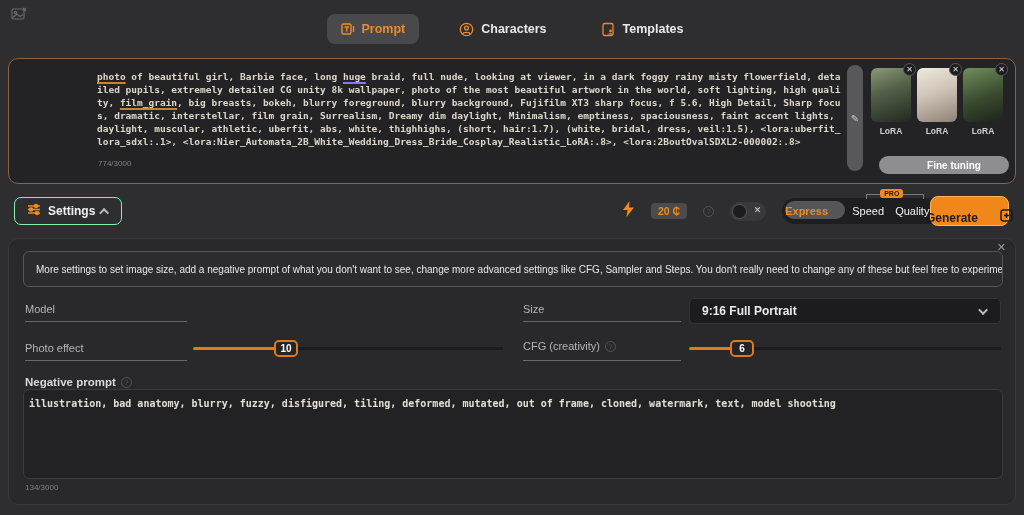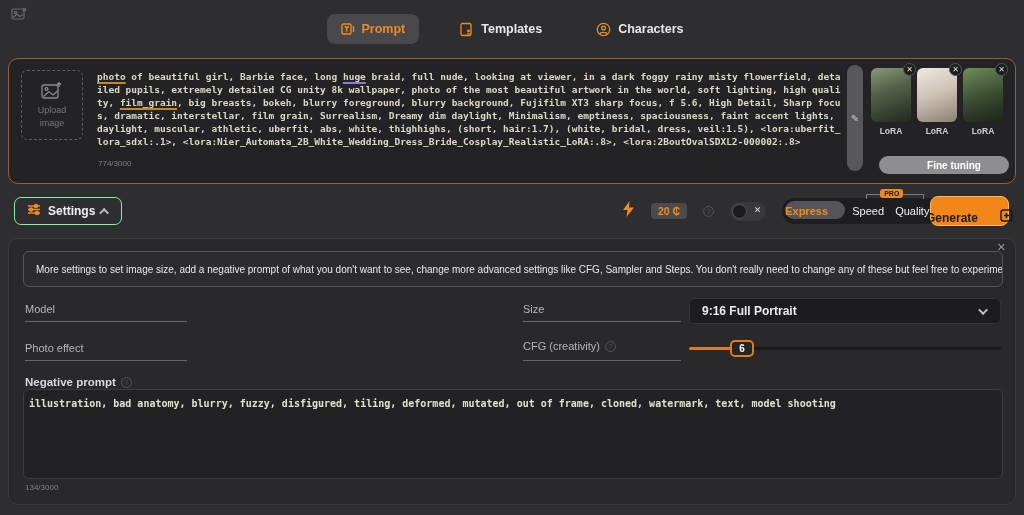--- a/index.html
+++ b/index.html
@@ -150,52 +150,40 @@
         <rect x="1" y="2" width="9" height="10" rx="1.5"></rect>
         <path d="M3.5 5 H8 M5.75 5 V9.5"></path>
         <path d="M12.5 4 V10"></path>
       </svg>
     </span>
     <span>Prompt</span>
   </div>
   <div class="tab">
     <span>
       <svg width="15" height="15" viewBox="0 0 15 15" fill="none" stroke="#ed8b23" stroke-width="1.3">
+        <circle cx="7.5" cy="7.5" r="6.2"></circle>
+        <circle cx="7.5" cy="6" r="1.9"></circle>
+        <path d="M3.8 12.2 C4.5 9.8 10.5 9.8 11.2 12.2"></path>
+      </svg>
+    </span>
+    <span>Characters</span>
+  </div>
+  <div class="tab">
+    <span>
+      <svg width="15" height="15" viewBox="0 0 15 15" fill="none" stroke="#ed8b23" stroke-width="1.3">
         <rect x="2" y="1.5" width="10" height="12" rx="1.5"></rect>
         <circle cx="9.5" cy="9" r="1.4" fill="#ed8b23" stroke="none"></circle>
         <path d="M7 12.5 C7.4 10.8 11.6 10.8 12 12.5" fill="#ed8b23" stroke="none"></path>
       </svg>
     </span>
     <span>Templates</span>
   </div>
-  <div class="tab">
-    <span>
-      <svg width="15" height="15" viewBox="0 0 15 15" fill="none" stroke="#ed8b23" stroke-width="1.3">
-        <circle cx="7.5" cy="7.5" r="6.2"></circle>
-        <circle cx="7.5" cy="6" r="1.9"></circle>
-        <path d="M3.8 12.2 C4.5 9.8 10.5 9.8 11.2 12.2"></path>
-      </svg>
-    </span>
-    <span>Characters</span>
-  </div>
 </div>
 
 <div class="prompt-panel">
-  <div class="upload-box">
-    <span>
-      <svg width="22" height="18" viewBox="0 0 22 18" fill="none" stroke="#8a8a8c" stroke-width="1.3">
-        <rect x="1" y="3" width="16" height="13" rx="2"></rect>
-        <circle cx="5.5" cy="7" r="1.4"></circle>
-        <path d="M2.5 14.5 L8 9.5 L12 13 L16.5 9"></path>
-        <path d="M18 5 V1 M16 2.6 L18 .8 L20 2.6"></path>
-      </svg>
-    </span>
-    <span>Upload</span>
-    <span>image</span>
-  </div>
 
   <div class="prompt-text"><span class="u-orange">photo</span><span> of beautiful girl, Barbie face, long </span><span class="u-purple">huge</span><span> braid, full nude, looking at viewer, in a dark foggy rainy misty flowerfield, detailed pupils, extremely detailed CG unity 8k wallpaper, photo of the most beautiful artwork in the world, soft lighting, high quality, </span><span class="u-orange">film_grain</span><span>, big breasts, bokeh, blurry foreground, blurry background, Fujifilm XT3 sharp focus, f 5.6, High Detail, Sharp focus, dramatic, interstellar, film grain, Surrealism, Dreamy dim daylight, Minimalism, emptiness, spaciousness, faint accent lights, daylight, muscular, athletic, uberfit, abs, white, thighhighs, (short, hair:1.7), (white, bridal, dress, veil:1.5), &lt;lora:uberfit_lora_sdxl:.1&gt;, &lt;lora:Nier_Automata_2B_White_Wedding_Dress_Bride_Cosplay_Realistic_LoRA:.8&gt;, &lt;lora:2BoutOvalSDXL2-000002:.8&gt;</span></div>
   <div class="char-count">774/3000</div>
 
   <div class="prompt-scrollbar">
     <span>✎</span>
   </div>
 
   <div class="lora-col">
     <div class="lora-row">
@@ -273,20 +261,25 @@
 
   <div class="field-label abs" style="left:514px; top:64px;">Size</div>
   <div class="label-line" style="left:514px; top:82px; width:158px;"></div>
   <div class="dropdown" style="left:680px; top:59px; width:312px;">
     <span>9:16 Full Portrait</span>
     <span class="chev-down"></span>
   </div>
 
   <div class="field-label abs" style="left:16px; top:103px;">Photo effect</div>
   <div class="label-line" style="left:16px; top:121px; width:162px;"></div>
+  <div class="slider" style="left:184px; top:101px; width:310px;">
+    <span class="track"></span>
+    <span class="fill" style="width: 30%;"></span>
+    <span class="handle" style="left: calc(30% - 12px);">10</span>
+  </div>
 
   <div class="neg-label-row" style="left:514px; top:101px;">
     <span class="field-label">CFG (creativity)</span>
     <span class="info-dot">?</span>
   </div>
   <div class="label-line" style="left:514px; top:121px; width:158px;"></div>
   <div class="slider" style="left:680px; top:101px; width:312px;">
     <span class="track"></span>
     <span class="fill" style="width: 17%;"></span>
     <span class="handle" style="left: calc(17% - 12px);">6</span>

